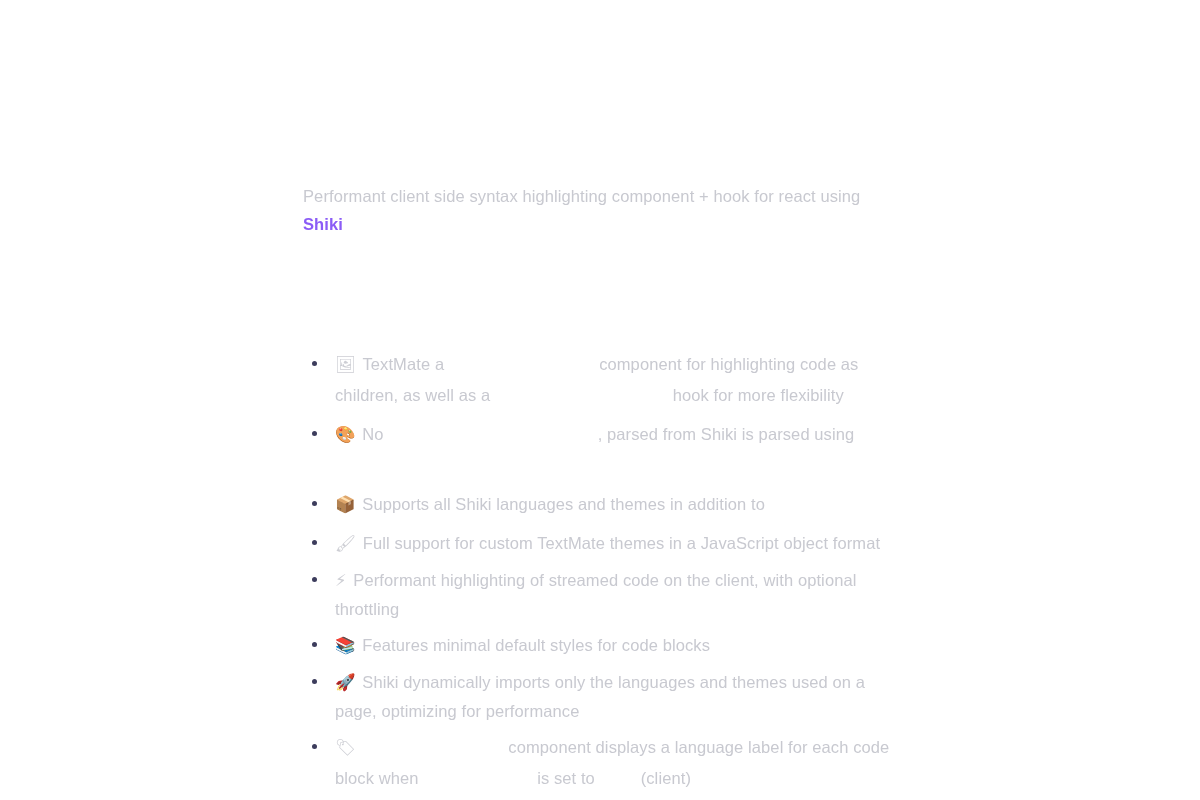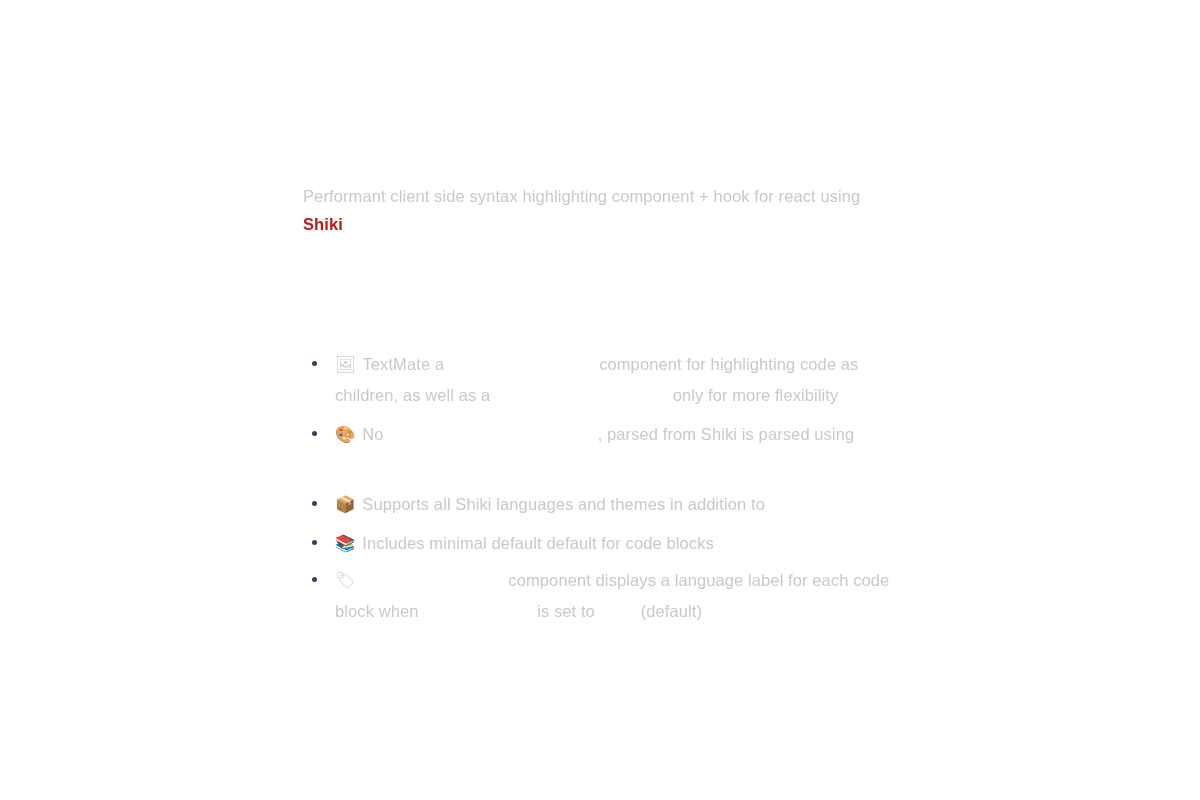--- a/index.html
+++ b/index.html
@@ -28,21 +28,21 @@
     position: absolute;
     top: 165px;
     left: 0;
     width: 594px;
     font-size: 16.5px;
     line-height: 28px;
     color: #c8c9d0;
     letter-spacing: 0.1px;
   }
   .intro .link {
-    color: #b91c1c;
+    color: #8b5cf6;
     font-weight: 600;
     text-decoration: none;
     text-align: center;
   }
 
   
   .ghost-heading {
     position: absolute;
     top: 238px;
     left: 0;
@@ -103,20 +103,23 @@
 
 <div class="page">
 
   <p class="intro">
     <span>Performant client side syntax highlighting component + hook for react using </span><a class="link" href="#">Shiki</a>
   </p>
 
   <h2 class="ghost-heading">Features</h2>
 
   <ul class="features">
-      <li class="feature"><span class="dot"></span><span class="emoji">🖼</span><span> TextMate a </span><code>ShikiHighlighter</code><span> component for highlighting code as children, as well as a </span><code>useShikiHighlighter</code><span> only for more flexibility</span></li>
+      <li class="feature"><span class="dot"></span><span class="emoji">🖼</span><span> TextMate a </span><code>ShikiHighlighter</code><span> component for highlighting code as children, as well as a </span><code>useShikiHighlighter</code><span> hook for more flexibility</span></li>
       <li class="feature"><span class="dot"></span><span class="emoji">🎨</span><span> No </span><code>dangerouslySetInnerHTML</code><span>, parsed from Shiki is parsed using </span><code>html-react-parser</code></li>
       <li class="feature"><span class="dot"></span><span class="emoji">📦</span><span> Supports all Shiki languages and themes in addition to </span><code>custom</code></li>
-      <li class="feature"><span class="dot"></span><span class="emoji">📚</span><span> Includes minimal default default for code blocks</span></li>
-      <li class="feature"><span class="dot"></span><span class="emoji">🏷</span><code>ShikiHighlighter</code><span> component displays a language label for each code block when </span><code>showLanguage</code><span> is set to </span><code>true</code><span> (default)</span></li>
+      <li class="feature"><span class="dot"></span><span class="emoji">🖌</span><span> Full support for custom TextMate themes in a JavaScript object format</span></li>
+      <li class="feature"><span class="dot"></span><span class="emoji">⚡</span><span> Performant highlighting of streamed code on the client, with optional throttling</span></li>
+      <li class="feature"><span class="dot"></span><span class="emoji">📚</span><span> Features minimal default styles for code blocks</span></li>
+      <li class="feature"><span class="dot"></span><span class="emoji">🚀</span><span> Shiki dynamically imports only the languages and themes used on a page, optimizing for performance</span></li>
+      <li class="feature"><span class="dot"></span><span class="emoji">🏷</span><code>ShikiHighlighter</code><span> component displays a language label for each code block when </span><code>showLanguage</code><span> is set to </span><code>true</code><span> (client)</span></li>
     </ul>
 
 </div>
 
 </body></html>

